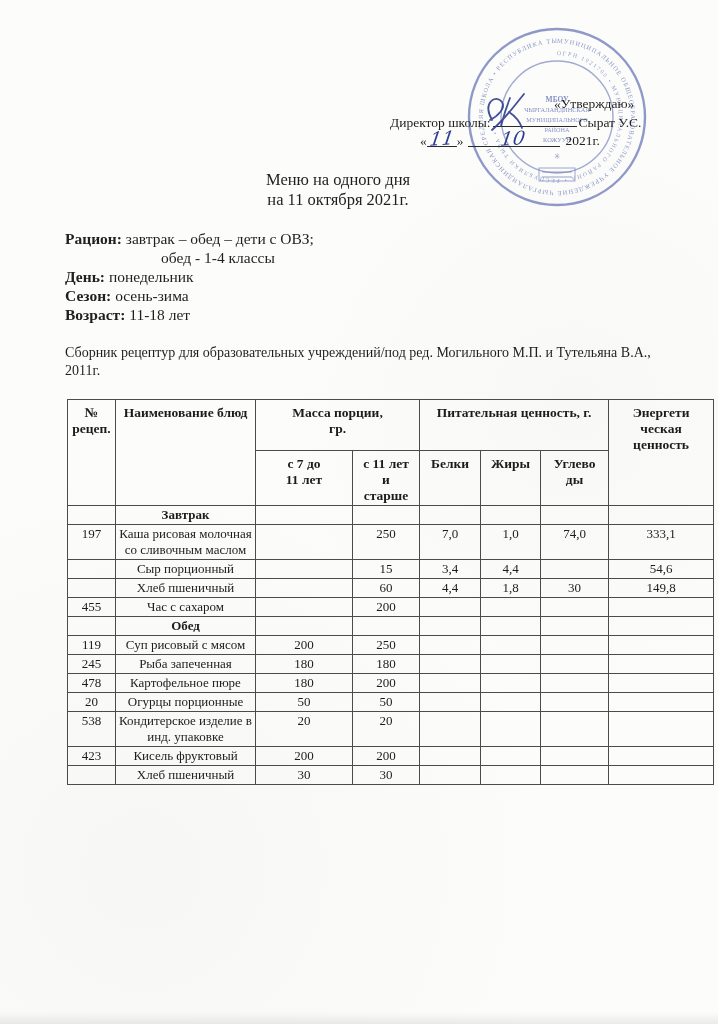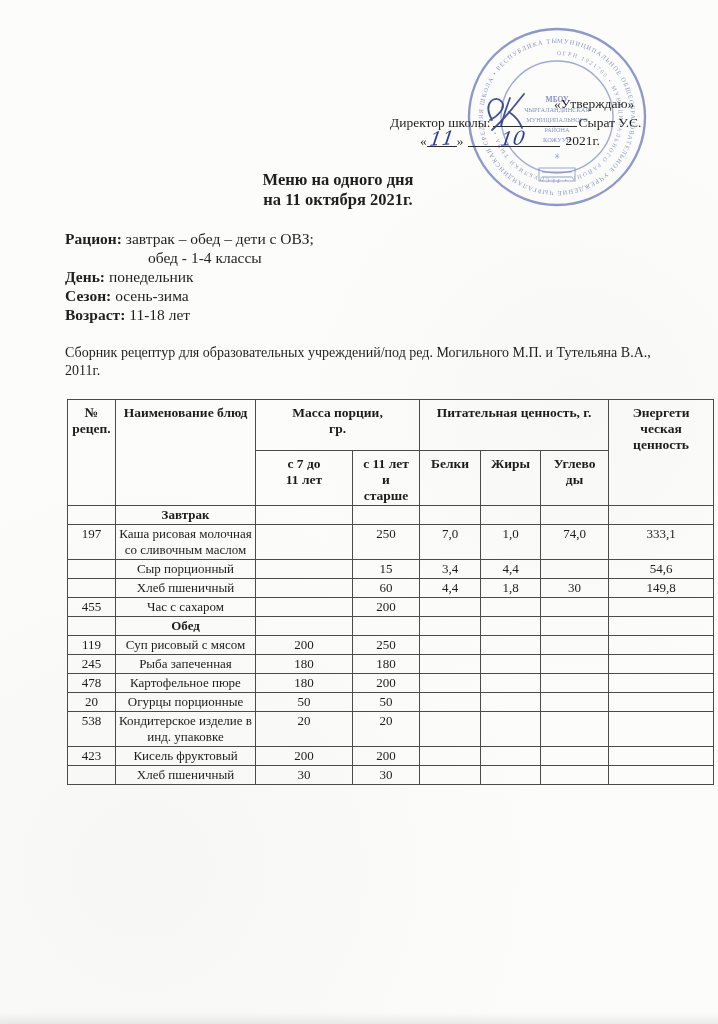--- a/index.html
+++ b/index.html
@@ -33,24 +33,24 @@
   }
   .day-underline{display:inline-block;width:30px;border-bottom:1px solid #2a2a2a;text-align:center;height:15px;}
   .month-underline{display:inline-block;width:92px;border-bottom:1px solid #2a2a2a;text-align:center;height:15px;margin:0 6px 0 4px;}
   .sig-svg{position:absolute;left:462px;top:90px;pointer-events:none;}
 
   
   .stamp{position:absolute;left:462px;top:22px;mix-blend-mode:multiply;opacity:.85;}
   .stamp text{fill:#4a5caf;}
 
   
-  .doc-title{position:absolute;left:0;top:170px;width:676px;text-align:center;font-weight:bold;font-size:16.5px;line-height:20px;}
+  .doc-title{position:absolute;left:0;top:170px;width:676px;text-align:center;font-weight:normal;font-size:16.5px;line-height:20px;}
   .info{position:absolute;left:65px;top:229px;font-size:15.5px;line-height:19px;}
   .info .lbl{font-weight:bold;}
-  .info .indent{margin-left:83px;}
+  .info .indent{margin-left:57px;text-align:center;}
   .note{position:absolute;left:65px;top:344px;width:600px;font-size:14px;line-height:18px;}
 
   
   table.menu{
     position:absolute;left:67px;top:399px;
     border-collapse:collapse;table-layout:fixed;width:646px;
     font-size:13px;color:#1c1c1c;
   }
   table.menu th, table.menu td{
     border:1px solid #4b4b4b;

